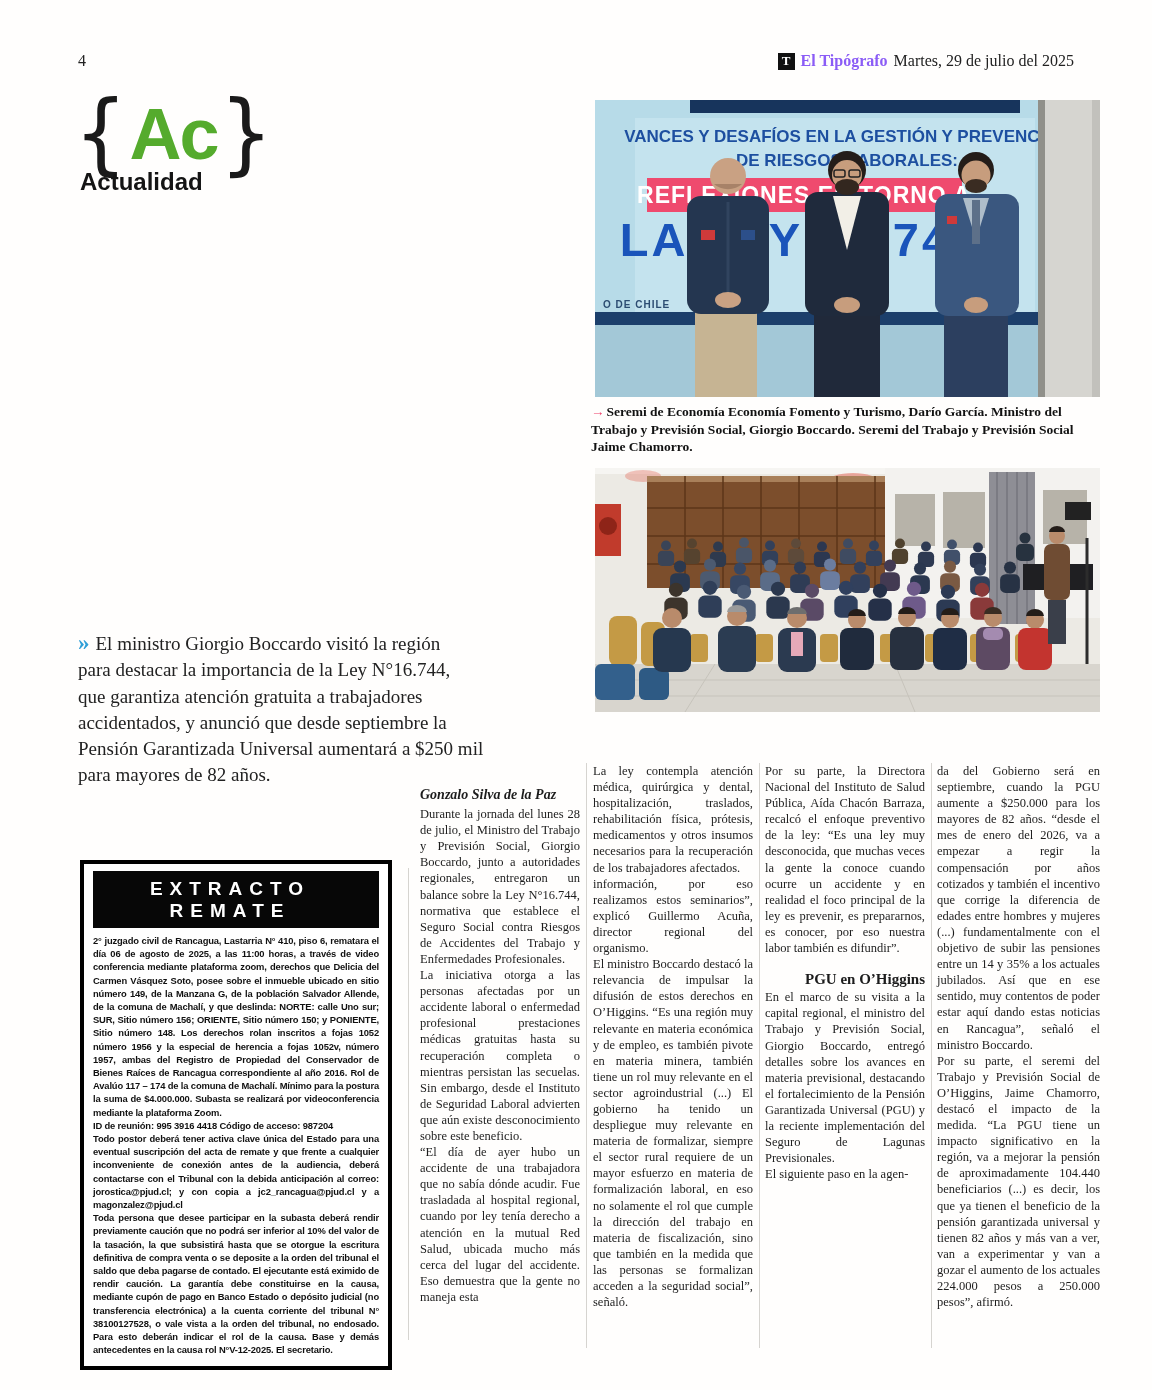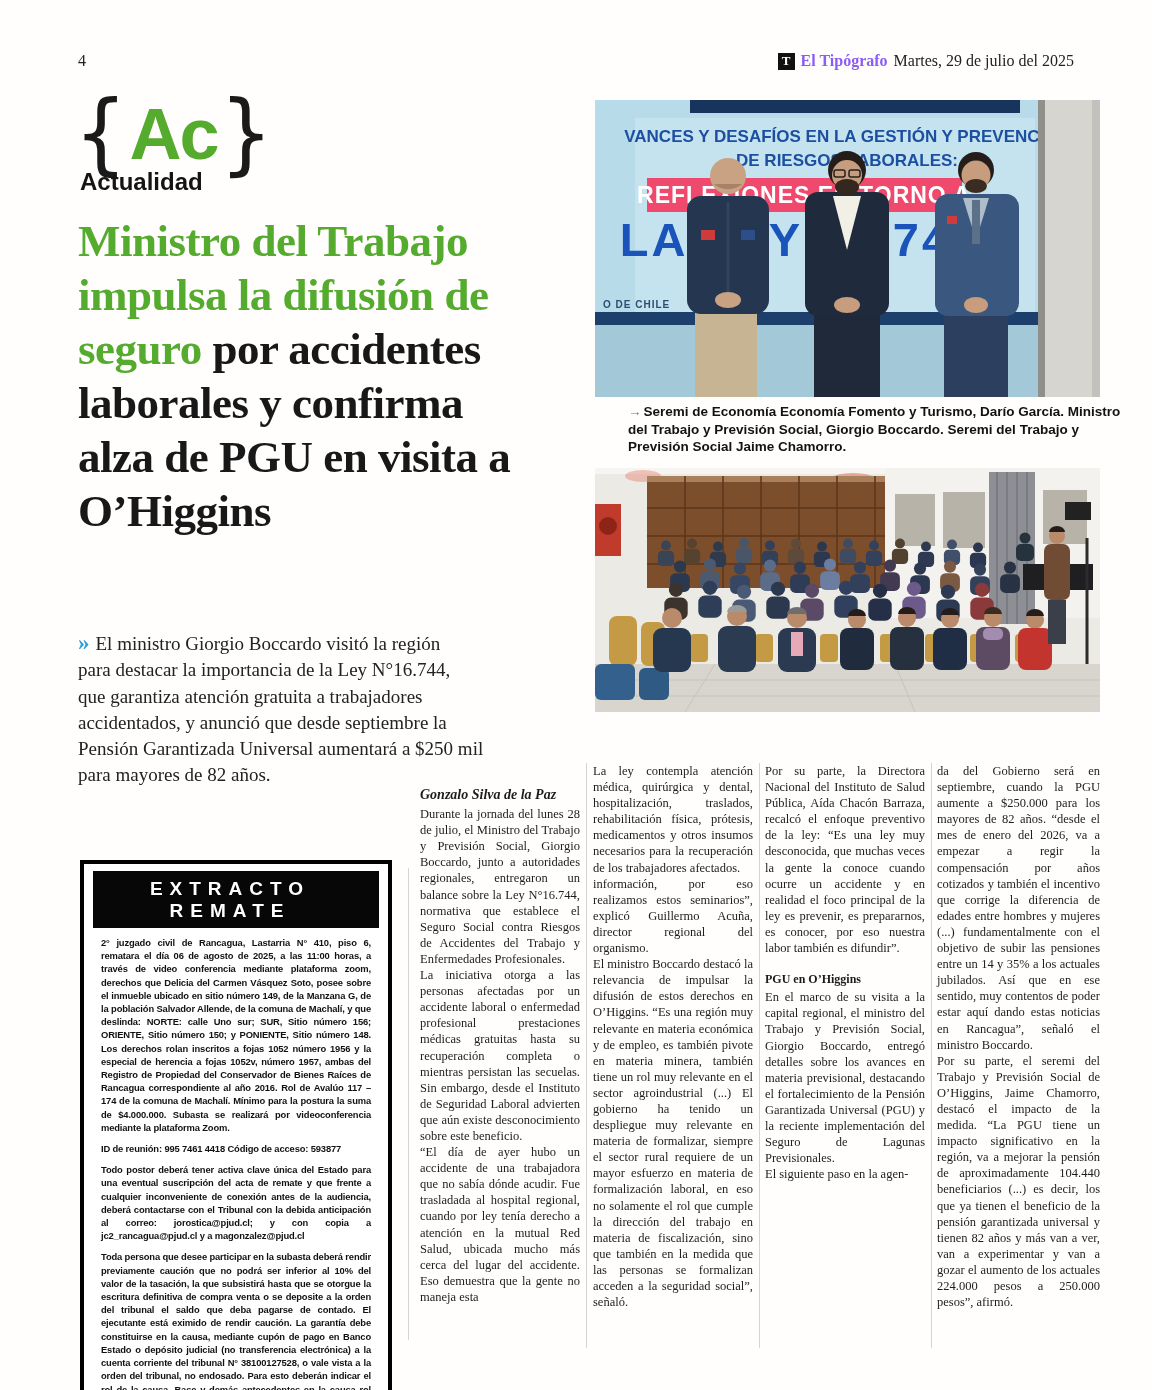--- a/index.html
+++ b/index.html
@@ -32,47 +32,47 @@
   
   .lead{position:absolute;left:78px;top:630px;width:492px;font-size:19px;line-height:26.3px;color:#222;
         white-space:pre-wrap;}
   .lead-marker{color:var(--marker-blue,#2f9fd7);font-weight:bold;font-size:23px;margin-right:6px;}
 
   
   .photo{position:absolute;left:595px;width:505px;overflow:hidden;background:#dfe8ec;}
   .photo-1{top:100px;height:297px;}
   .photo-2{top:468px;height:244px;}
   .photo svg{display:block;width:100%;height:100%;}
-  .caption{position:absolute;left:628px;width:505px;font-family:Liberation Sans, sans-serif;
+  .caption{position:absolute;left:591px;width:505px;font-family:Liberation Serif, serif;
            font-weight:bold;font-size:13.5px;line-height:17.5px;color:#121212;}
   .caption-1{top:403px;}
   .caption-2{top:716px;}
   .cap-arrow{color:var(--cap-pink,#ee3a66);margin-right:2px;}
 
   
   .scr1{fill:var(--banner-navy,#1d4fa0);font:bold 17px "Liberation Sans",sans-serif;}
   .scr2{fill:#ffffff;font:bold 23px "Liberation Sans",sans-serif;letter-spacing:1px;}
   .scr3{fill:var(--bigtext-blue,#1a54ba);font:bold 47px "Liberation Sans",sans-serif;letter-spacing:3px;}
   .scr4{fill:#2c4d72;font:bold 10px "Liberation Sans",sans-serif;letter-spacing:1px;}
 
   
   .remate-box{position:absolute;left:80px;top:860px;width:312px;border:4px solid #000;background:#fff;
               box-sizing:border-box;padding:7px 9px 9px 9px;}
   .remate-title{background:#070707;color:#fff;text-align:center;font-family:"Liberation Sans",sans-serif;
                 font-weight:bold;font-size:19px;letter-spacing:7px;padding:7px 12px 6px 0;margin-bottom:6px;}
   .remate-body{font-family:"Liberation Sans",sans-serif;font-size:9.4px;line-height:13.2px;
                font-weight:bold;letter-spacing:-0.15px;color:#111;text-align:justify;}
-  .remate-body p{margin:8px;}
+  .remate-body p{margin:0;}
   .remate-body p.blk-url{word-break:break-all;}
 
   
   .col{position:absolute;width:160px;font-size:12.5px;line-height:16.1px;text-align:justify;color:#1c1c1c;}
   .col p{margin:0;}
   .col .blk-byline{font-weight:bold;font-style:italic;font-size:14px;text-align:left;margin-bottom:3px;}
-  .col .blk-subhead{font-weight:bold;font-size:12px;text-align:left;margin-top:15px;margin-bottom:2px;}
+  .col .blk-subhead{font-weight:bold;font-size:15px;text-align:right;margin-top:15px;margin-bottom:2px;}
   .col-1{left:420px;top:787px;}
   .col-2{left:593px;top:763px;}
   .col-3{left:765px;top:763px;}
   .col-4{left:937px;top:763px;width:163px;}
 
   .vrule{position:absolute;width:1px;background:#d6d4d0;}
   .vr-0{left:408px;top:868px;height:472px;}
   .vr-1{left:586px;top:763px;height:585px;}
   .vr-2{left:759px;top:763px;height:585px;}
   .vr-3{left:931px;top:763px;height:585px;}
@@ -90,26 +90,20 @@
     <span class="mast-date">Martes, 29 de julio del 2025</span>
   </div>
 
   <div class="section-badge">
     <span class="badge-brace">{</span>
     <span class="badge-ac">Ac</span>
     <span class="badge-brace">}</span>
   </div>
   <div class="section-label">Actualidad</div>
 
-  <h1 class="headline"><span class="hl-green">Ministro del Trabajo
-impulsa la difusión de
-seguro</span><span class="hl-dark"> por accidentes
-laborales y confirma
-alza de PGU en visita a
-O’Higgins</span></h1>
 
   <div class="lead"><span class="lead-marker">»</span><span>El ministro Giorgio Boccardo visitó la región
 para destacar la importancia de la Ley N°16.744,
 que garantiza atención gratuita a trabajadores
 accidentados, y anunció que desde septiembre la
 Pensión Garantizada Universal aumentará a $250 mil
 para mayores de 82 años.</span></div>
 
   <figure class="photo photo-1" style="margin:0;">
     <svg viewBox="0 0 505 297" preserveAspectRatio="none">
@@ -325,21 +319,21 @@
         <rect x="453" y="132" width="18" height="44" fill="#3a3f4a"></rect>
       </g>
     </svg>
   </figure>
 
 
   <div class="remate-box">
     <div class="remate-title">EXTRACTO REMATE</div>
     <div class="remate-body">
         <p class="blk blk-p">2° juzgado civil de Rancagua, Lastarria N° 410, piso 6, rematara el día 06 de agosto de 2025, a las 11:00 horas, a través de video conferencia mediante plataforma zoom, derechos que Delicia del Carmen Vásquez Soto, posee sobre el inmueble ubicado en sitio número 149, de la Manzana G, de la población Salvador Allende, de la comuna de Machalí, y que deslinda: NORTE: calle Uno sur; SUR, Sitio número 156; ORIENTE, Sitio número 150; y PONIENTE, Sitio número 148. Los derechos rolan inscritos a fojas 1052 número 1956 y la especial de herencia a fojas 1052v, número 1957, ambas del Registro de Propiedad del Conservador de Bienes Raíces de Rancagua correspondiente al año 2016. Rol de Avalúo 117 – 174 de la comuna de Machalí. Mínimo para la postura la suma de $4.000.000. Subasta se realizará por videoconferencia mediante la plataforma Zoom.</p>
-        <p class="blk blk-p">ID de reunión: 995 7461 4418 Código de acceso: 593877</p>
+        <p class="blk blk-p">ID de reunión: 995 3916 4418 Código de acceso: 987204</p>
         <p class="blk blk-p">Todo postor deberá tener activa clave única del Estado para una eventual suscripción del acta de remate y que frente a cualquier inconveniente de conexión antes de la audiencia, deberá contactarse con el Tribunal con la debida anticipación al correo: jorostica@pjud.cl; y con copia a jc2_rancagua@pjud.cl y a magonzalez@pjud.cl</p>
         <p class="blk blk-p">Toda persona que desee participar en la subasta deberá rendir previamente caución que no podrá ser inferior al 10% del valor de la tasación, la que subsistirá hasta que se otorgue la escritura definitiva de compra venta o se deposite a la orden del tribunal el saldo que deba pagarse de contado. El ejecutante está eximido de rendir caución. La garantía debe constituirse en la causa, mediante cupón de pago en Banco Estado o depósito judicial (no transferencia electrónica) a la cuenta corriente del tribunal N° 38100127528, o vale vista a la orden del tribunal, no endosado. Para esto deberán indicar el rol de la causa. Base y demás antecedentes en la causa rol N°V-12-2025. El secretario.</p>
       </div>
   </div>
 
   <div class="col col-1">
       <p class="blk blk-byline">Gonzalo Silva de la Paz</p>
       <p class="blk blk-p">Durante la jornada del lunes 28 de julio, el Ministro del Trabajo y Previsión Social, Giorgio Boccardo, junto a autoridades regionales, entregaron un balance sobre la Ley N°16.744, normativa que establece el Seguro Social contra Riesgos de Accidentes del Trabajo y Enfermedades Profesionales.</p>
       <p class="blk blk-p">La iniciativa otorga a las personas afectadas por un accidente laboral o enfermedad profesional prestaciones médicas gratuitas hasta su recuperación completa o mientras persistan las secuelas. Sin embargo, desde el Instituto de Seguridad Laboral advierten que aún existe desconocimiento sobre este beneficio.</p>
       <p class="blk blk-p">“El día de ayer hubo un accidente de una trabajadora que no sabía dónde acudir. Fue trasladada al hospital regional, cuando por ley tenía derecho a atención en la mutual Red Salud, ubicada mucho más cerca del lugar del accidente. Eso demuestra que la gente no maneja esta</p>

